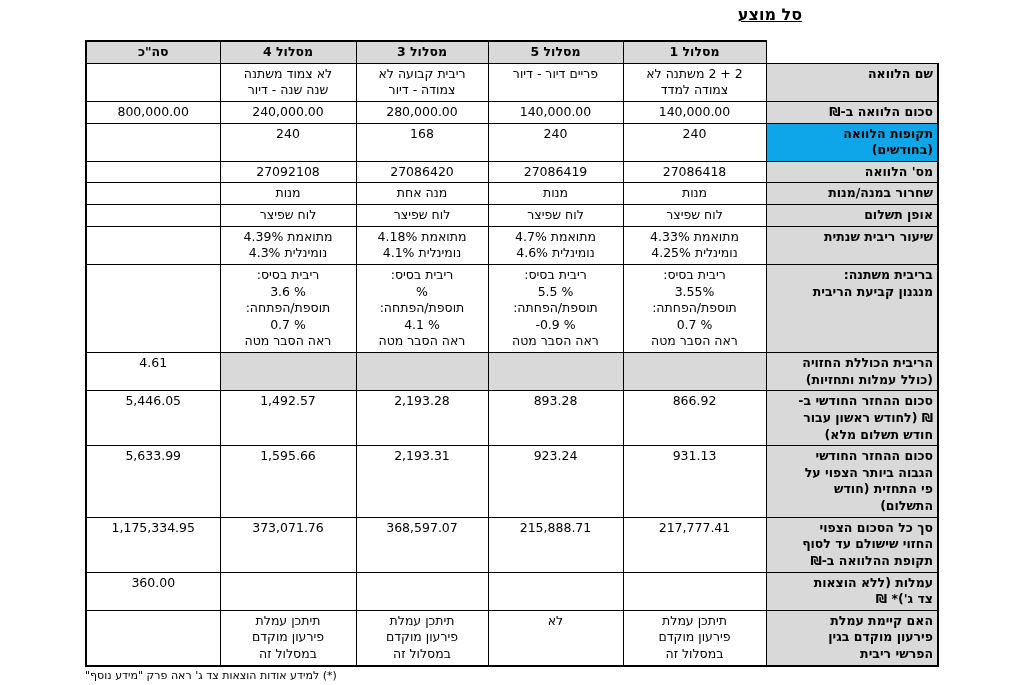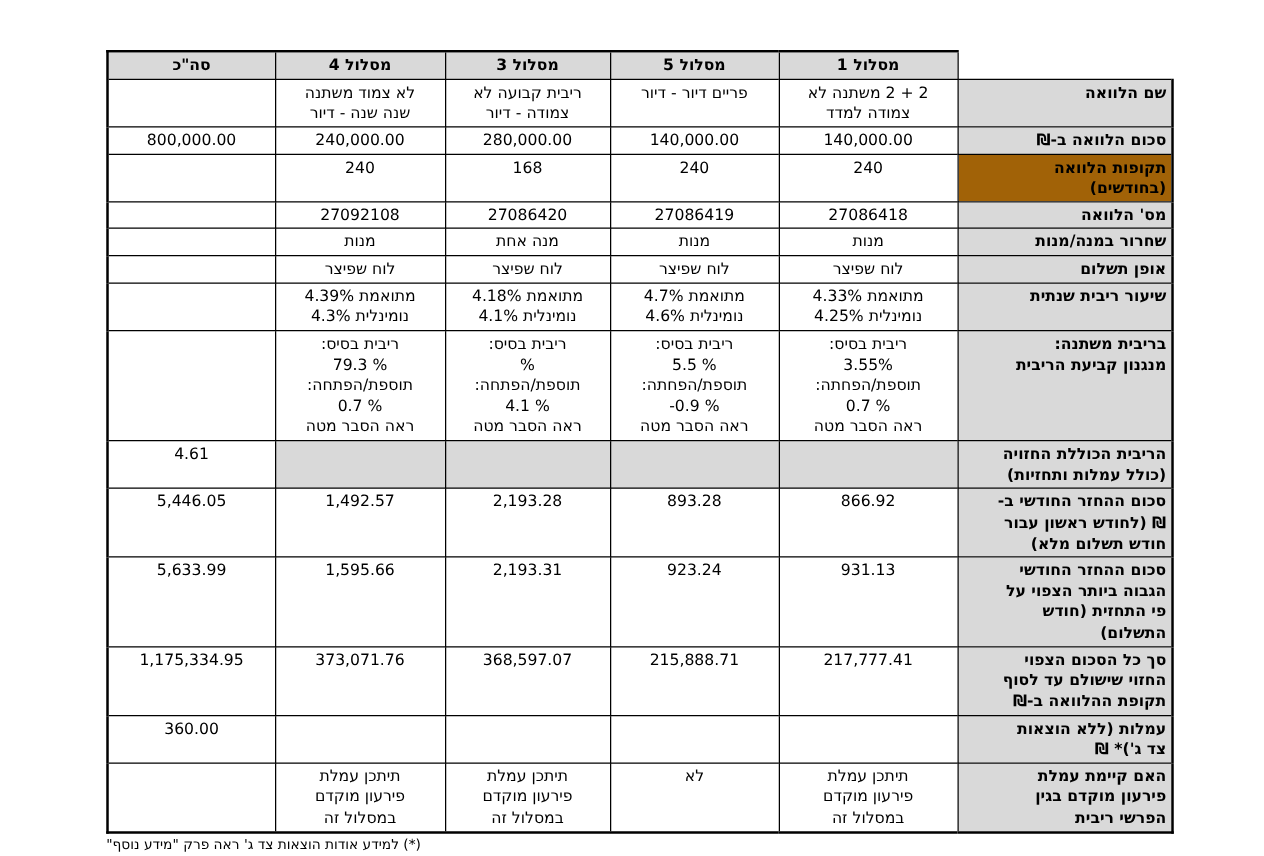--- a/index.html
+++ b/index.html
@@ -69,20 +69,21 @@
     width: 852px;
     direction: rtl;
     text-align: left;
     font-size: 11px;
   }
 </style>
 </head>
 <body>
 
 <div class="page">
+  <div class="doc-title">סל מוצע</div>
 
   <div class="tbl-wrap">
     <table class="basket" dir="rtl">
       <colgroup>
         <col style="width:172px">
         <col style="width:143px">
         <col style="width:135px">
         <col style="width:132px">
         <col style="width:136px">
         <col style="width:134px">
@@ -133,21 +134,21 @@
               <div class="ln">280,000.00</div>
             </td>
             <td class="cell">
               <div class="ln">240,000.00</div>
             </td>
             <td class="cell">
               <div class="ln">800,000.00</div>
             </td>
           </tr>
           <tr>
-            <td class="lbl" style="background: #a16207; padding-left: 24px;">
+            <td class="lbl" style="background: #0ea5e9; padding-left: 24px;">
               <div class="ln">תקופות הלוואה</div>
               <div class="ln">(בחודשים)</div>
             </td>
             <td class="cell">
               <div class="ln">240</div>
             </td>
             <td class="cell">
               <div class="ln">240</div>
             </td>
             <td class="cell">
@@ -255,21 +256,21 @@
             </td>
             <td class="cell">
               <div class="ln">ריבית בסיס:</div>
               <div class="ln">%</div>
               <div class="ln">תוספת/הפתחה:</div>
               <div class="ln">4.1 %</div>
               <div class="ln">ראה הסבר מטה</div>
             </td>
             <td class="cell">
               <div class="ln">ריבית בסיס:</div>
-              <div class="ln">79.3 %</div>
+              <div class="ln">3.6 %</div>
               <div class="ln">תוספת/הפתחה:</div>
               <div class="ln">0.7 %</div>
               <div class="ln">ראה הסבר מטה</div>
             </td>
             <td class="cell"></td>
           </tr>
           <tr>
             <td class="lbl" style="background: rgb(217, 217, 217);">
               <div class="ln">הריבית הכוללת החזויה</div>
               <div class="ln">(כולל עמלות ותחזיות)</div>

